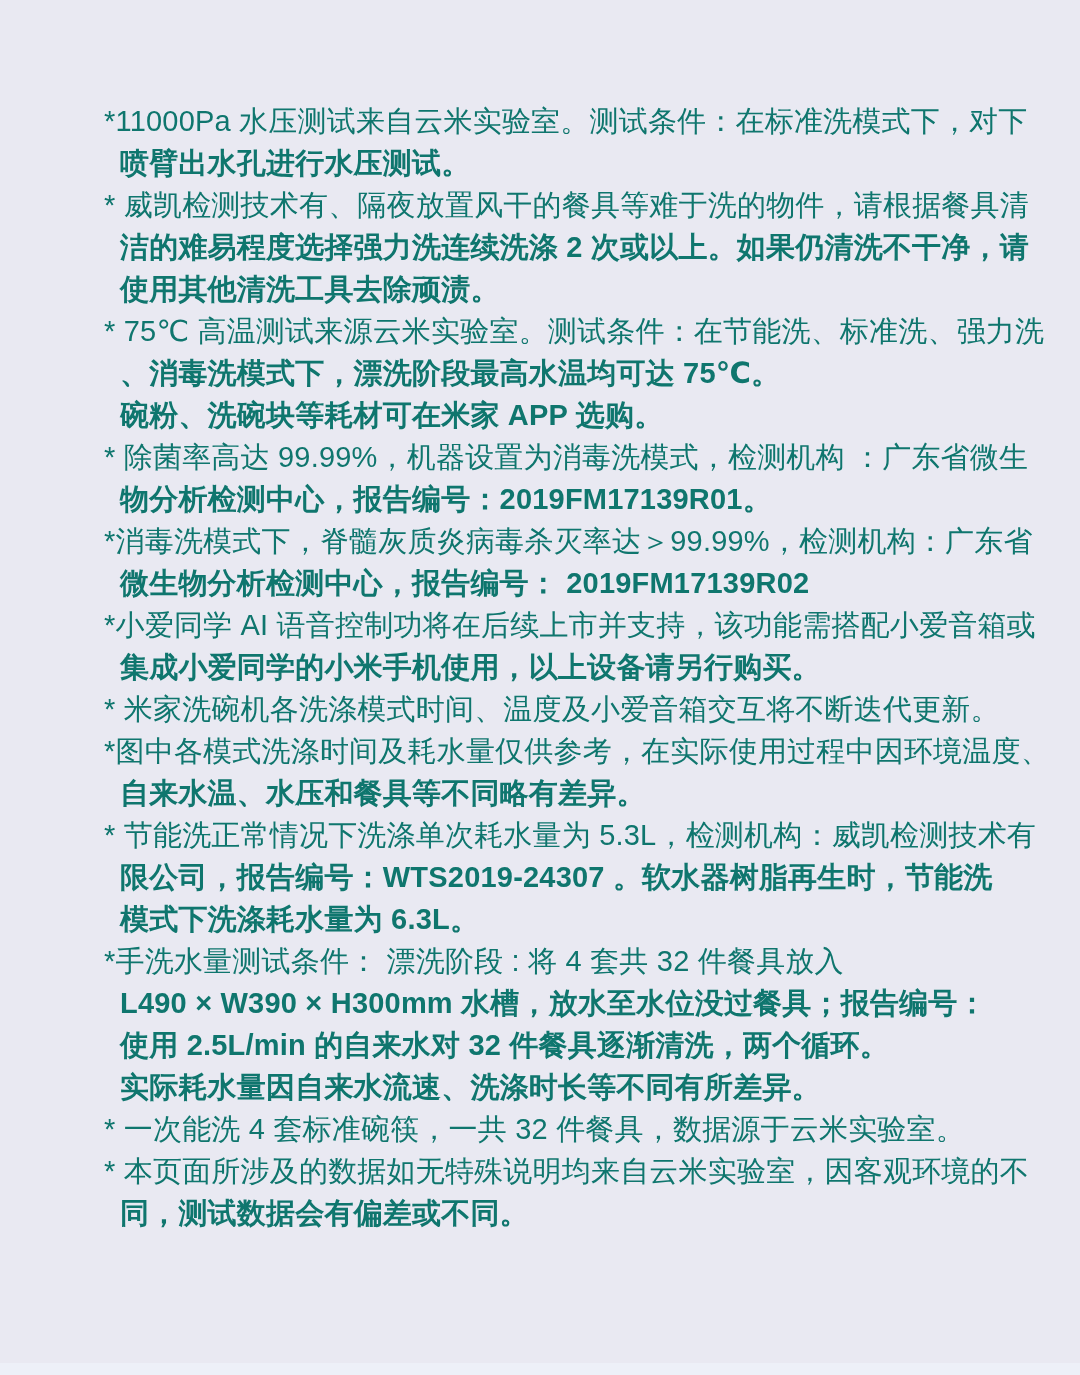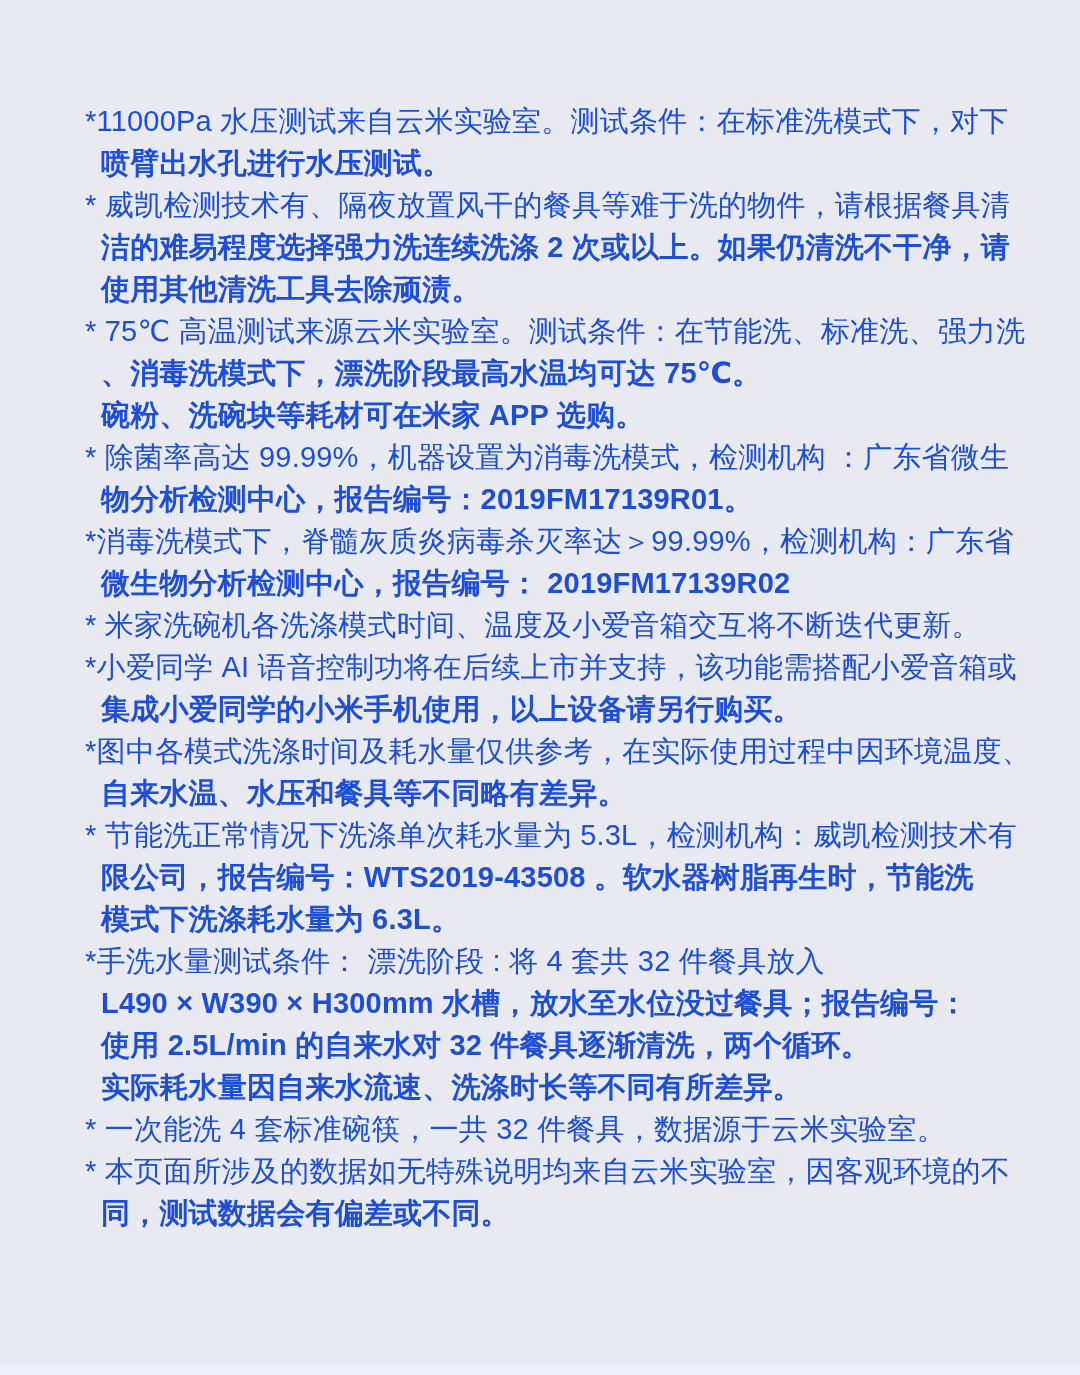--- a/index.html
+++ b/index.html
@@ -40,21 +40,21 @@
     left: 0;
     bottom: 0;
     width: 100%;
     height: 12px;
     background: #edf0f8;
   }
 </style>
 </head>
 <body style="background: rgb(233, 233, 242);">
 
-<div class="disclaimer-list" style="color: #1d4ed8;">
+<div class="disclaimer-list" style="color: #0f766e; margin-left: 19px;">
     <div class="item">
       <div class="line">*11000Pa 水压测试来自云米实验室。测试条件：在标准洗模式下，对下</div>
       <div class="line cont">喷臂出水孔进行水压测试。</div>
     </div>
     <div class="item">
       <div class="line">* 威凯检测技术有、隔夜放置风干的餐具等难于洗的物件，请根据餐具清</div>
       <div class="line cont">洁的难易程度选择强力洗连续洗涤 2 次或以上。如果仍清洗不干净，请</div>
       <div class="line cont">使用其他清洗工具去除顽渍。</div>
     </div>
     <div class="item">
@@ -66,33 +66,33 @@
     </div>
     <div class="item">
       <div class="line">* 除菌率高达 99.99%，机器设置为消毒洗模式，检测机构 ：广东省微生</div>
       <div class="line cont">物分析检测中心，报告编号：2019FM17139R01。</div>
     </div>
     <div class="item">
       <div class="line">*消毒洗模式下，脊髓灰质炎病毒杀灭率达＞99.99%，检测机构：广东省</div>
       <div class="line cont">微生物分析检测中心，报告编号： 2019FM17139R02</div>
     </div>
     <div class="item">
-      <div class="line">* 米家洗碗机各洗涤模式时间、温度及小爱音箱交互将不断迭代更新。</div>
+      <div class="line">*小爱同学 AI 语音控制功将在后续上市并支持，该功能需搭配小爱音箱或</div>
+      <div class="line cont">集成小爱同学的小米手机使用，以上设备请另行购买。</div>
     </div>
     <div class="item">
-      <div class="line">*小爱同学 AI 语音控制功将在后续上市并支持，该功能需搭配小爱音箱或</div>
-      <div class="line cont">集成小爱同学的小米手机使用，以上设备请另行购买。</div>
+      <div class="line">* 米家洗碗机各洗涤模式时间、温度及小爱音箱交互将不断迭代更新。</div>
     </div>
     <div class="item">
       <div class="line">*图中各模式洗涤时间及耗水量仅供参考，在实际使用过程中因环境温度、</div>
       <div class="line cont">自来水温、水压和餐具等不同略有差异。</div>
     </div>
     <div class="item">
       <div class="line">* 节能洗正常情况下洗涤单次耗水量为 5.3L，检测机构：威凯检测技术有</div>
-      <div class="line cont">限公司，报告编号：WTS2019-43508  。软水器树脂再生时，节能洗</div>
+      <div class="line cont">限公司，报告编号：WTS2019-24307  。软水器树脂再生时，节能洗</div>
       <div class="line cont">模式下洗涤耗水量为 6.3L。</div>
     </div>
     <div class="item">
       <div class="line">*手洗水量测试条件： 漂洗阶段 : 将 4 套共 32 件餐具放入</div>
       <div class="line cont">L490 × W390 × H300mm 水槽，放水至水位没过餐具；报告编号：</div>
       <div class="line cont">使用 2.5L/min 的自来水对 32 件餐具逐渐清洗，两个循环。</div>
       <div class="line cont">实际耗水量因自来水流速、洗涤时长等不同有所差异。</div>
     </div>
     <div class="item">
       <div class="line">* 一次能洗 4 套标准碗筷，一共 32 件餐具，数据源于云米实验室。</div>

